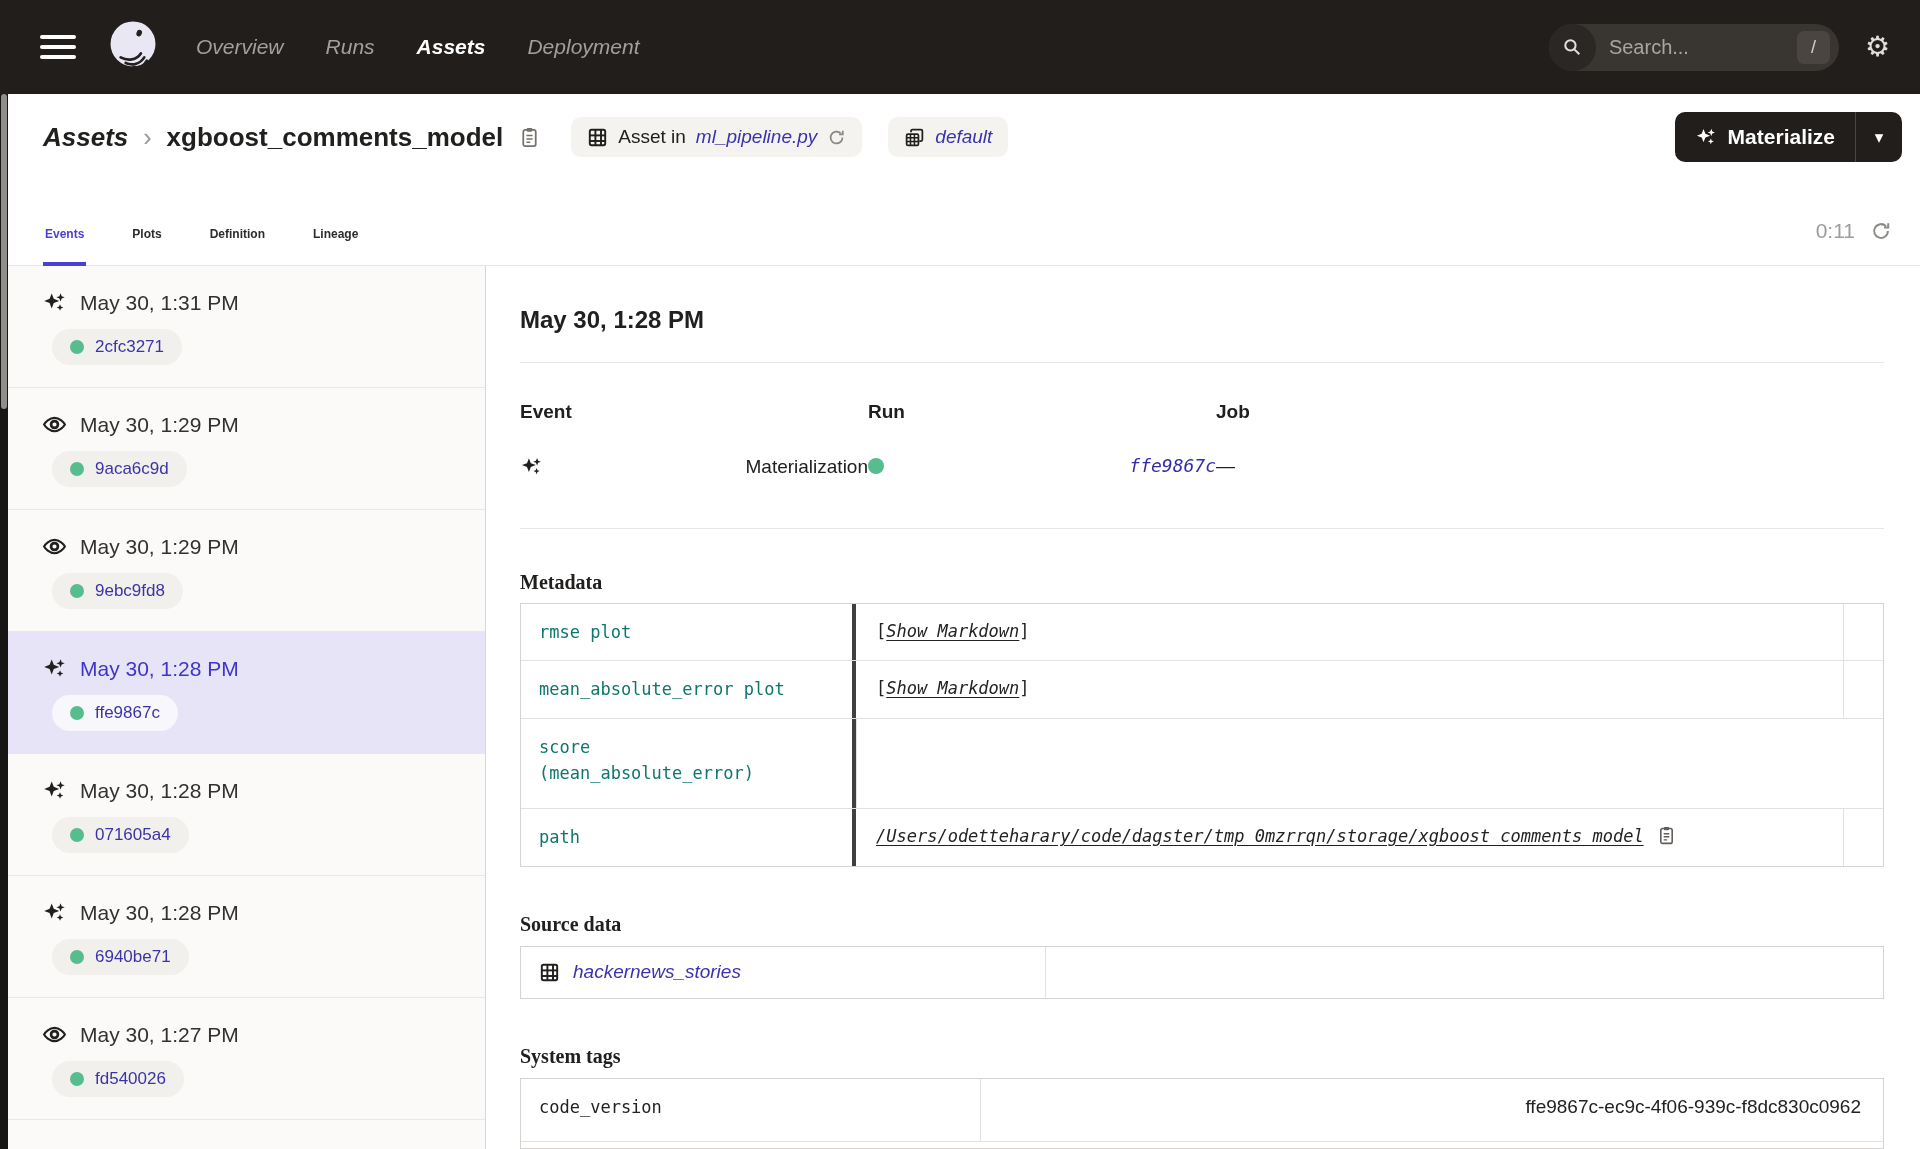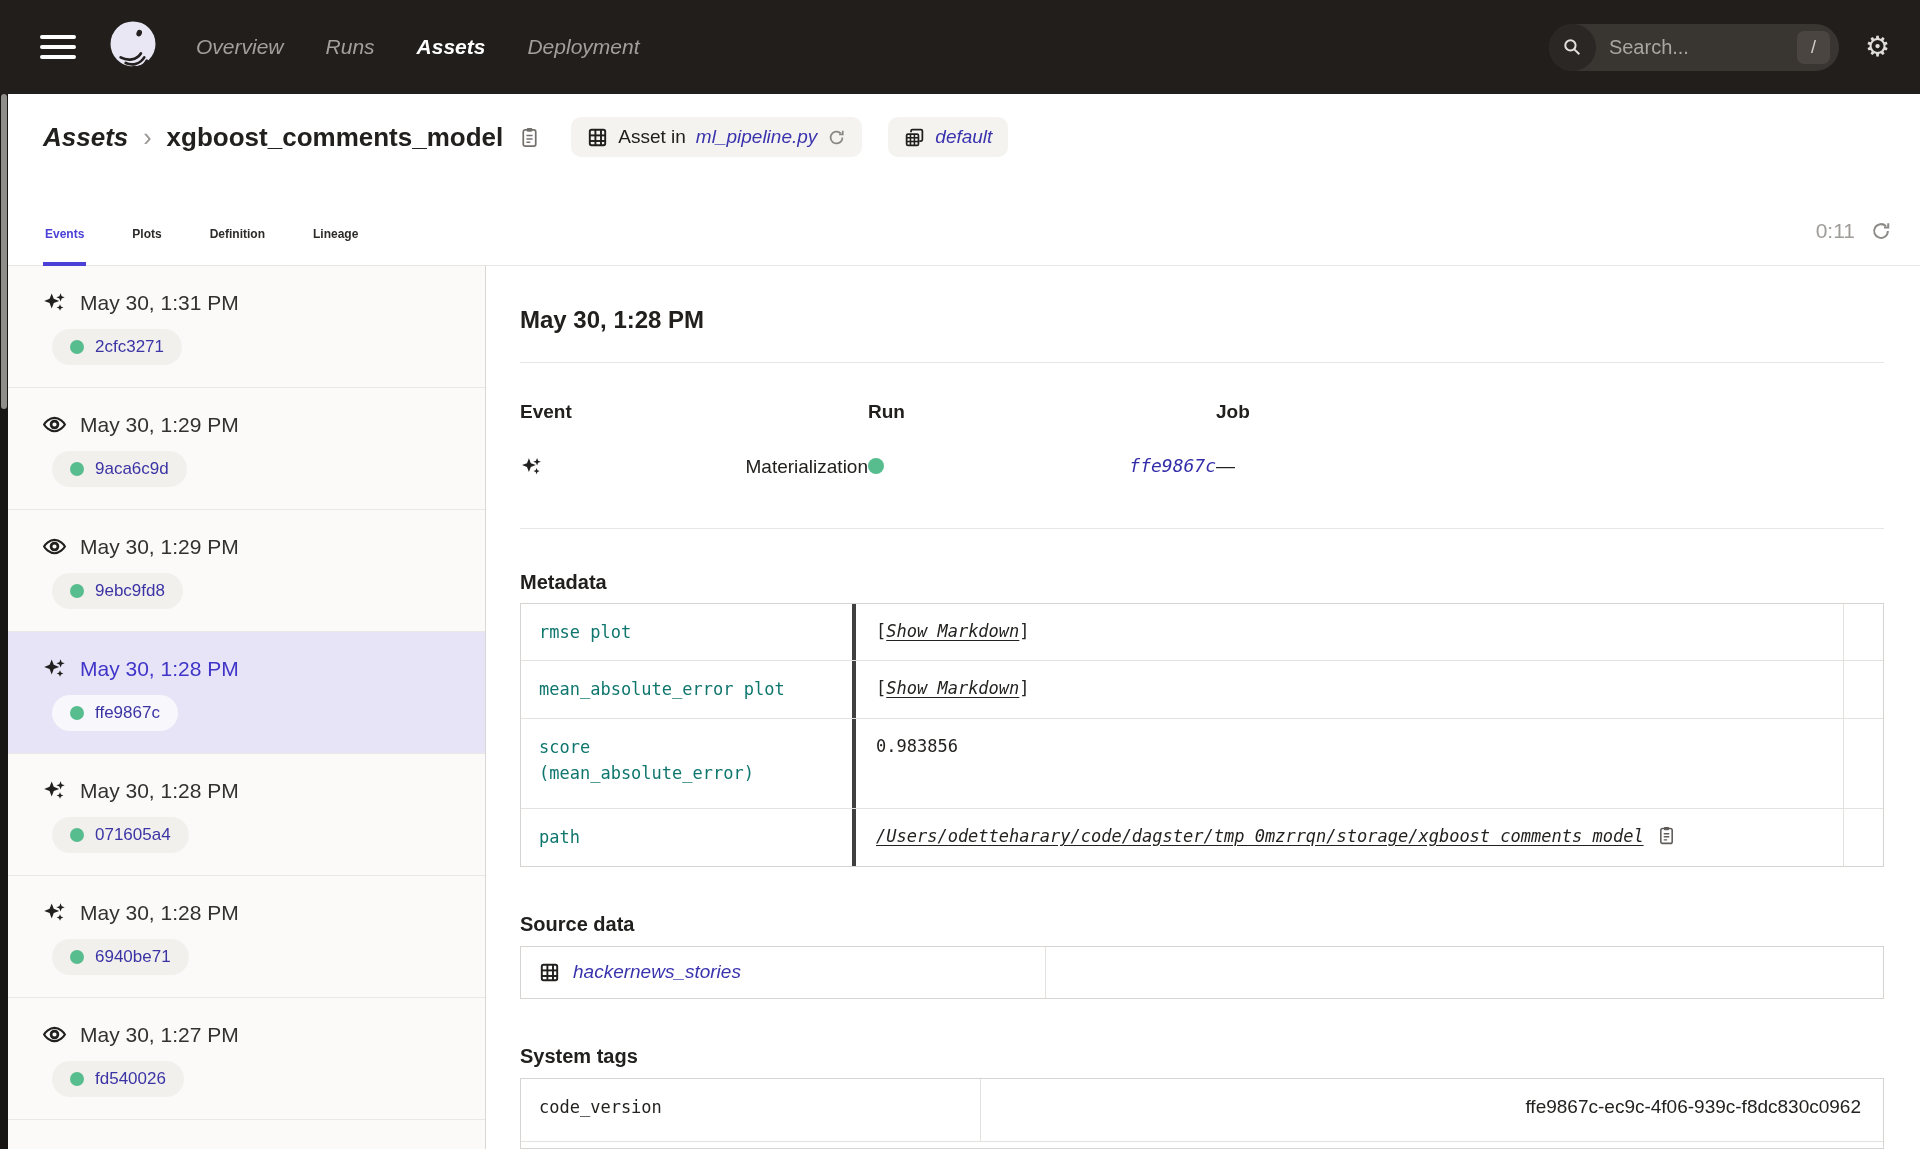--- a/index.html
+++ b/index.html
@@ -83,21 +83,21 @@
     background:#fff; overflow:hidden; }
   .main-inner { padding:40px 0 0 33px; width:1397px; }
   .dtitle { font-size:24px; font-weight:600; color:#21201e; }
   .hr { height:1px; background:#e8e6e3; width:1364px; }
   .hr1 { margin-top:28px; } .hr2 { margin-top:50px; }
   .cols { display:grid; grid-template-columns:348px 348px 1fr; margin-top:38px; width:1364px; }
   .col-label { font-size:19px; font-weight:600; color:#21201e; }
   .col-value { margin-top:32px; display:flex; align-items:center; gap:12px; font-size:19px; color:#21201e;justify-content:space-between; }
   .col-value .ev-ic { color:#22201e; display:flex; }
   .run-link { font-family:"DejaVu Sans Mono", monospace; font-size:18px; color:#332ca9; }
-  .sec-h { font-size:20px; font-weight:700; color:#21201e; }
+  .sec-h { font-size:20px; font-weight:700; color:#21201e;font-family:Liberation Serif, serif; }
   .sec-h.m1 { margin-top:42px; } .sec-h.m2 { margin-top:46px; } .sec-h.m3 { margin-top:46px; }
 
   .mtable { margin-top:9px; width:1364px; border:1px solid #d6d3d0; }
   .mrow { display:flex; border-bottom:1px solid #e4e2df; min-height:57px; }
   .mrow:last-child { border-bottom:none; }
   .mrow.tall { min-height:90px; }
   .mkey { width:335px; border-right:4px solid #404040; padding:15px 18px;
     font-size:17px; color:#0f766e; line-height:1.55; }
   .mval { flex:1; padding:15px 20px; font-size:17px; color:#232220;
     display:flex; align-items:flex-start; gap:12px; line-height:1.45; }
@@ -225,20 +225,30 @@
     <div class="badge">
       <span class="b-icon">
           <svg width="21" height="21">
             <use href="#i-repo"></use>
           </svg>
         </span>
       <a class="lnk">default</a>
     </div>
   </div>
   <div class="hspacer"></div>
+  <div class="mat-btn">
+    <div class="mat-main">
+      <svg width="22" height="22" style="color:#fff">
+          <use href="#i-sparkle"></use>
+        </svg>
+      <span>Materialize</span>
+    </div>
+    <div class="mat-div"></div>
+    <div class="mat-caret">▾</div>
+  </div>
 </div>
 
 <div class="tabsrow">
   <div class="tab active">Events</div>
   <div class="tab">Plots</div>
   <div class="tab">Definition</div>
   <div class="tab">Lineage</div>
   <div class="timerwrap">
     <span class="timer">0:11</span>
     <span class="refresh-g">
@@ -414,23 +424,20 @@
           <span>[</span><a class="md-link">Show Markdown</a><span>]</span>
         </span>
           </div>
         <div class="mend"></div>
       </div>
       <div class="mrow tall">
         <div class="mkey mono">
           <div>score</div>
           <div>(mean_absolute_error)</div>
         </div>
-        <div class="mval mono">
-            <span>0.983856</span>
-          </div>
         <div class="mend"></div>
       </div>
       <div class="mrow">
         <div class="mkey mono">path</div>
         <div class="mval mono">
           <a class="path-link">/Users/odetteharary/code/dagster/tmp_0mzrrqn/storage/xgboost_comments_model</a>
           <span class="clip-sm">
               <svg width="21" height="21">
                 <use href="#i-clipboard"></use>
               </svg>

